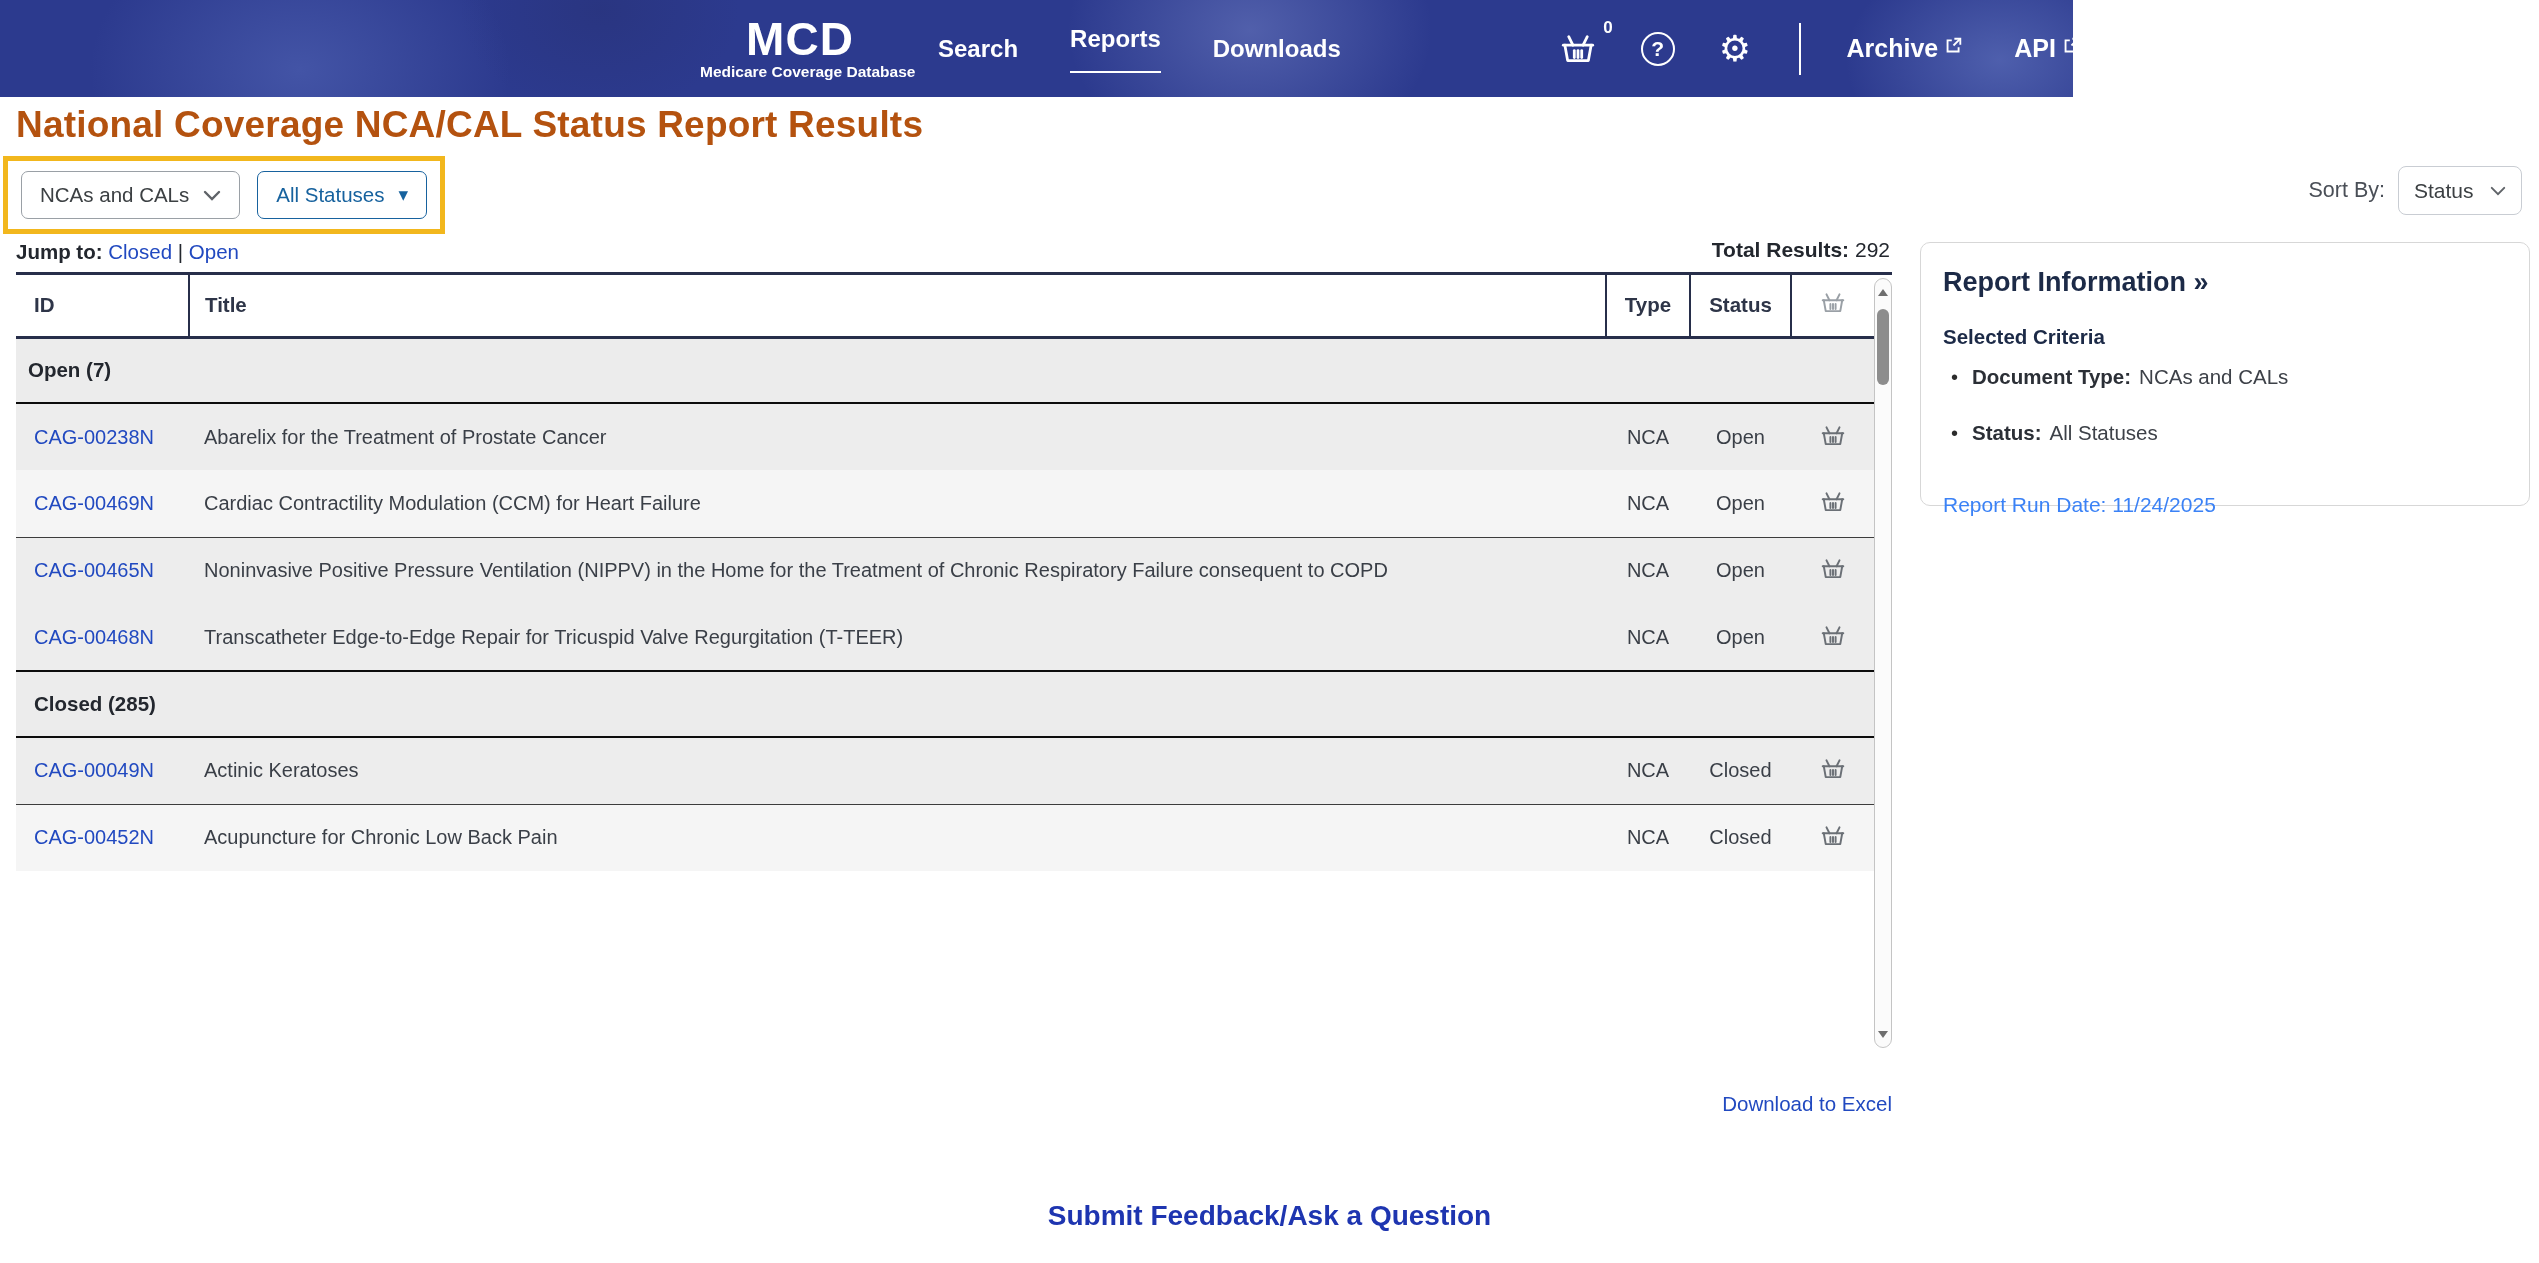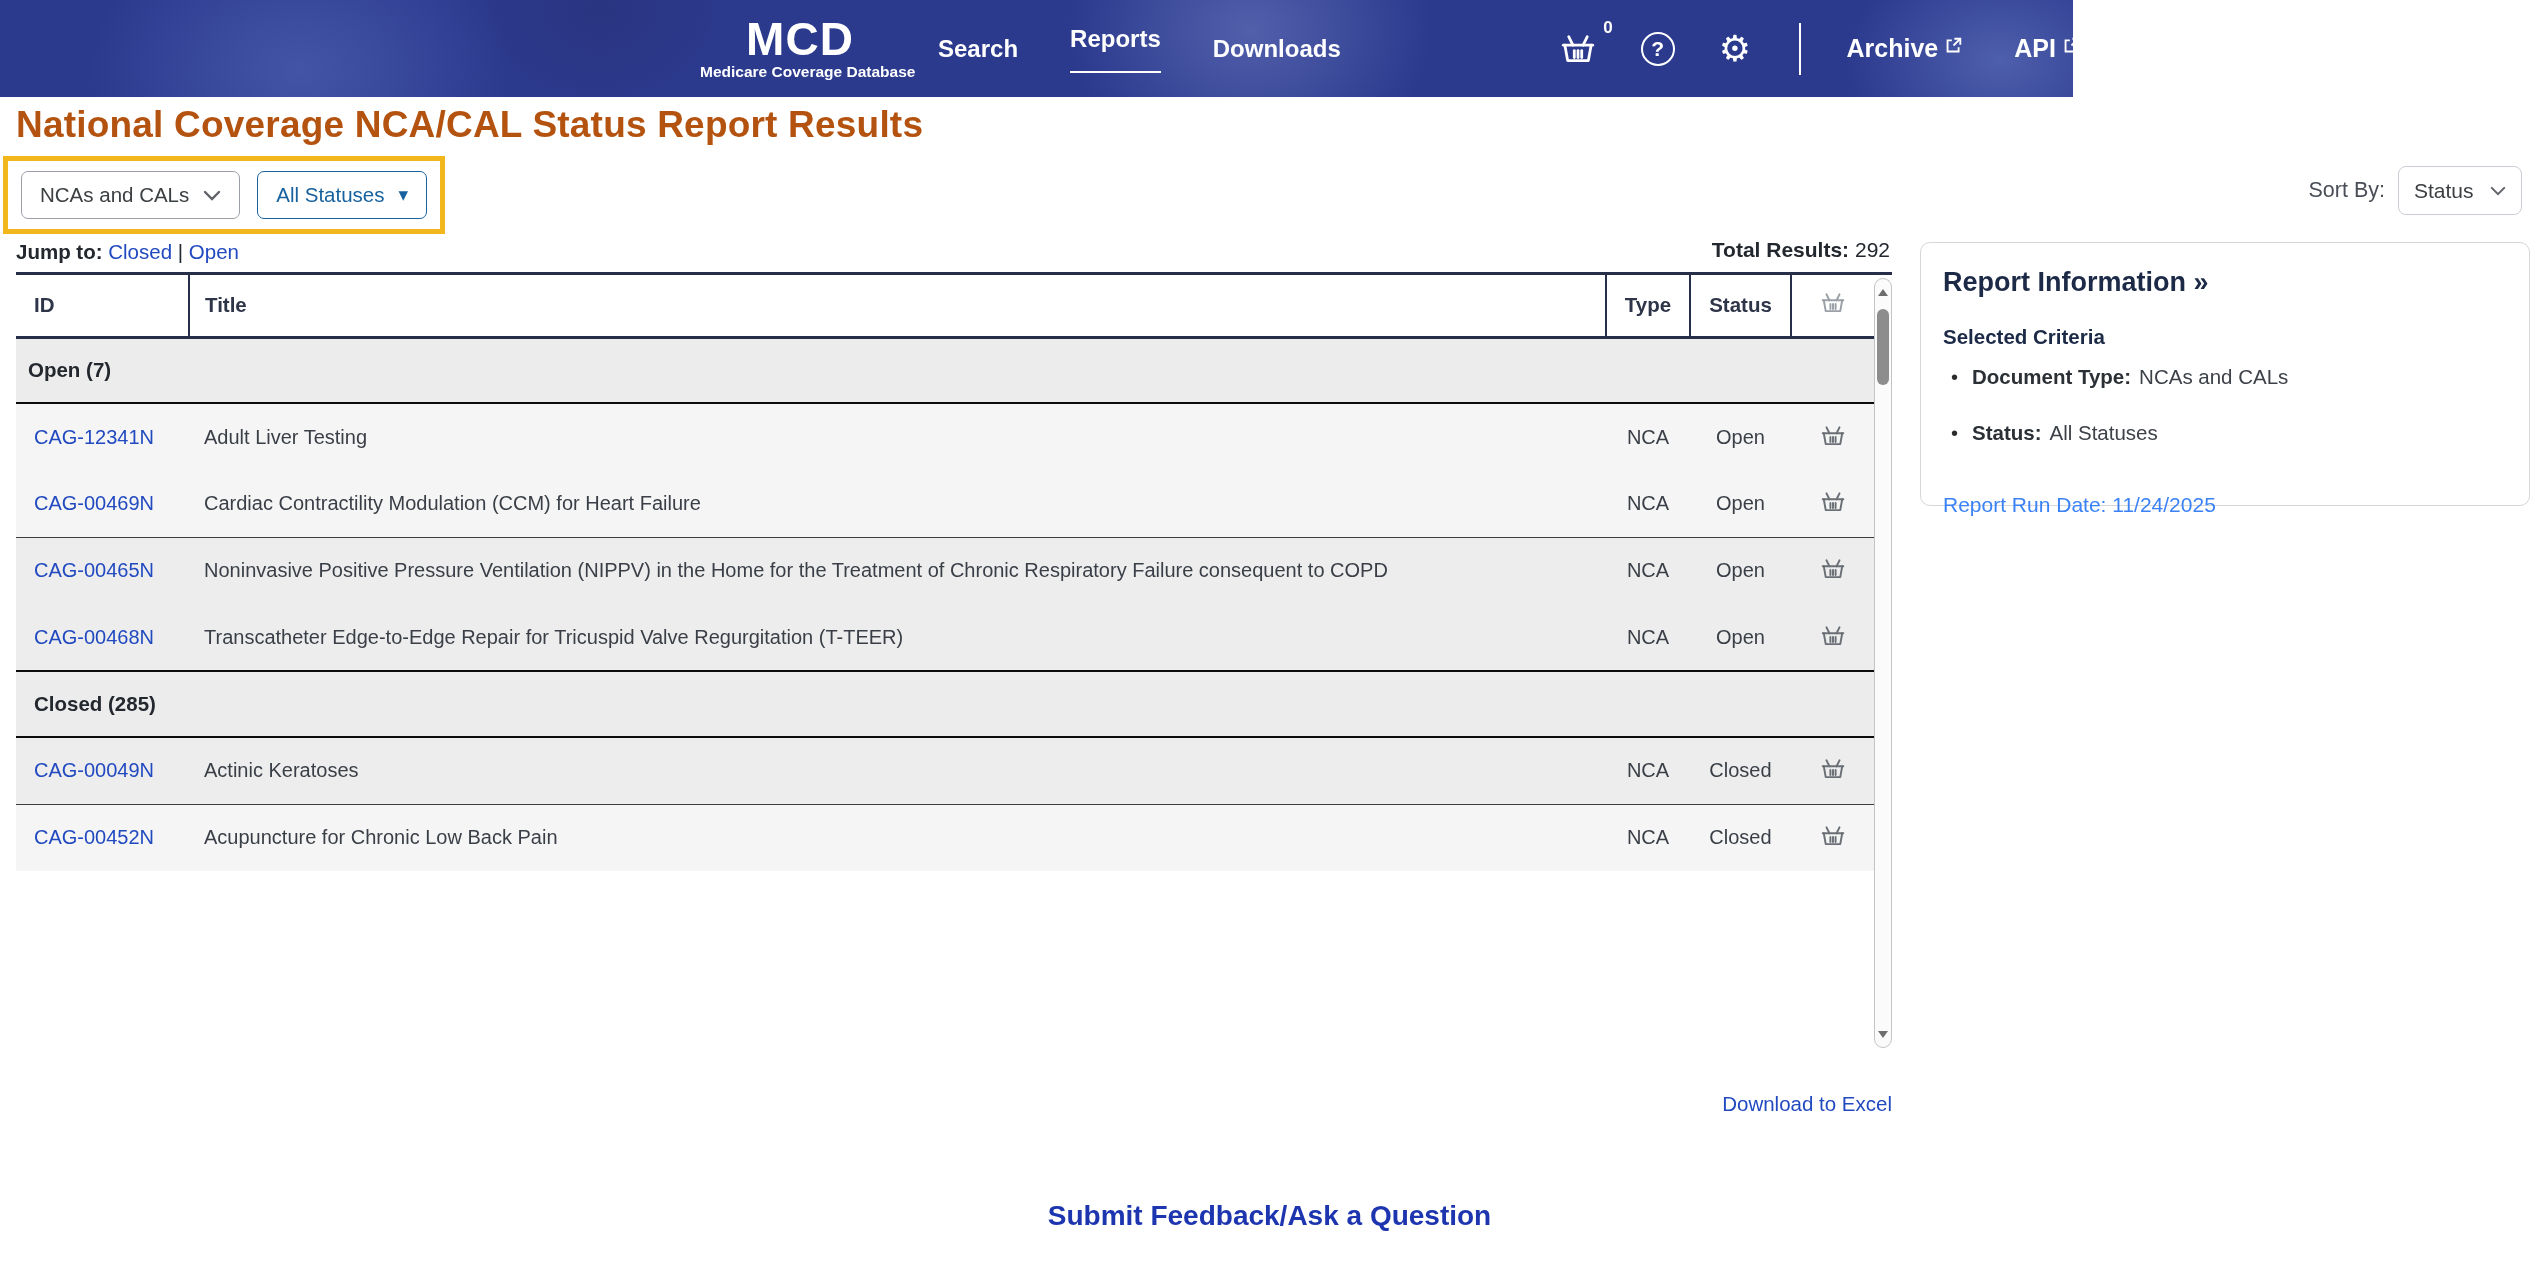--- a/index.html
+++ b/index.html
@@ -237,23 +237,23 @@
     <path d="M14.4 12v4.5"></path>
   </svg>
 </span>
         </th>
       </tr>
     </thead>
     <tbody id="table-body">
         <tr class="section-row">
           <td colspan="5">Open (7)</td>
         </tr>
-        <tr class="data-row alt-b">
-          <td class="cell-id"><a>CAG-12341N</a></td>
-          <td class="cell-title">Adult Liver Testing</td>
+        <tr class="data-row alt-a">
+          <td class="cell-id"><a>CAG-00238N</a></td>
+          <td class="cell-title">Abarelix for the Treatment of Prostate Cancer</td>
           <td class="cell-type">NCA</td>
           <td class="cell-status">Open</td>
           <td class="cell-basket"><button class="basket-btn" style="color: rgb(107, 112, 118);">
   <svg width="26" height="24" viewBox="0 0 24 22" fill="none" stroke="currentColor" stroke-width="1.8" stroke-linecap="round" stroke-linejoin="round">
     <path d="M2.5 8.5h19"></path>
     <path d="M3.5 8.5l1.8 10h13.4l1.8-10"></path>
     <path d="M8.7 8.5L6 3"></path>
     <path d="M15.3 8.5L18 3"></path>
     <path d="M9.6 12v4.5"></path>
     <path d="M12 12v4.5"></path>

